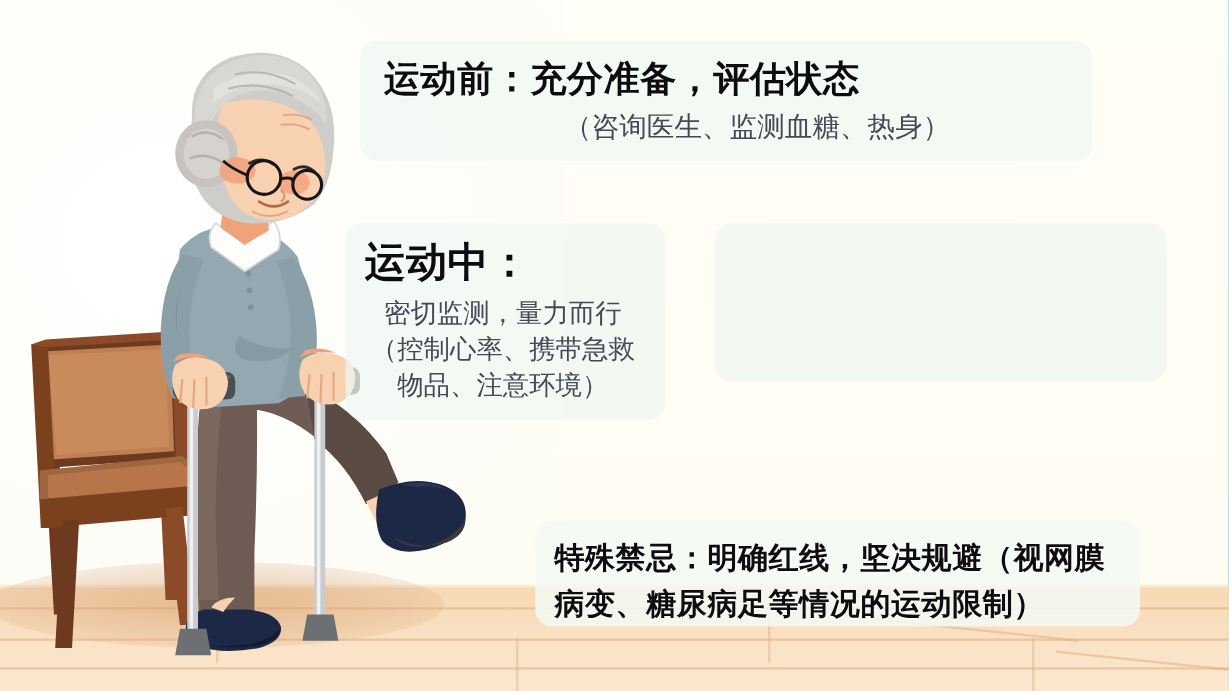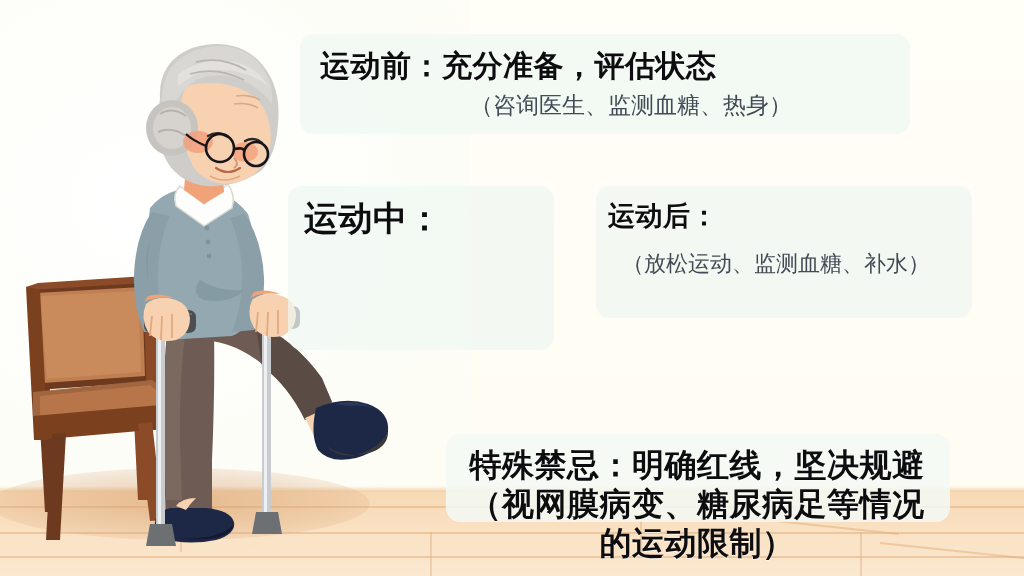--- a/index.html
+++ b/index.html
@@ -111,25 +111,24 @@
   #s3 {
     left: 608px; top: 248px;
     font-size: 22px; line-height: 32px;
     white-space: normal;
     width: 348px;
   }
   #s3 .indent { display: block; padding-left: 14px; }
 
   #h4 {
     left: 462px; top: 446px;
-    font-size: 32px;
+    font-size: 25px;
     line-height: 39px;
     white-space: normal;
     width: 470px;
-    text-align: center;
   }
 
   
   #illus {
     position: absolute;
     left: 0; top: 0;
     width: 430px; height: 576px;
   }
 </style>
 </head>
@@ -289,21 +288,20 @@
 
   <div class="panel" style="left:300px; top:34px; width:610px; height:100px;"></div>
   <div class="panel" style="left:288px; top:186px; width:266px; height:164px;"></div>
   <div class="panel" style="left:596px; top:186px; width:376px; height:132px;"></div>
   <div class="panel bright" style="left:446px; top:434px; width:504px; height:88px;"></div>
 
   <div id="h1" class="block heading">运动前：充分准备，评估状态</div>
   <div id="s1" class="block subtitle">（咨询医生、监测血糖、热身）</div>
 
   <div id="h2" class="block heading">运动中：</div>
-
-  <div id="h3" class="block heading">运动后：</div>
+  <div id="s2" class="block subtitle sans">密切监测，量力而行（控制心率、携带急救物品、注意环境）</div>
+
   <div id="s3" class="block subtitle">
-    <span class="indent">（放松运动、监测血糖、补水）</span>
   </div>
 
   <div id="h4" class="block heading">特殊禁忌：明确红线，坚决规避（视网膜病变、糖尿病足等情况的运动限制）</div>
 
 </div>
 
 </body></html>

